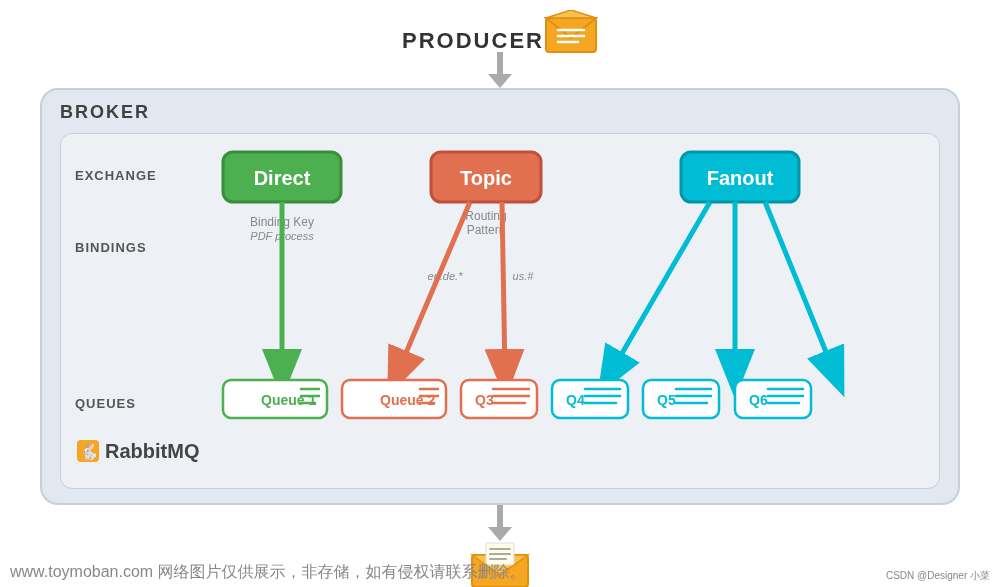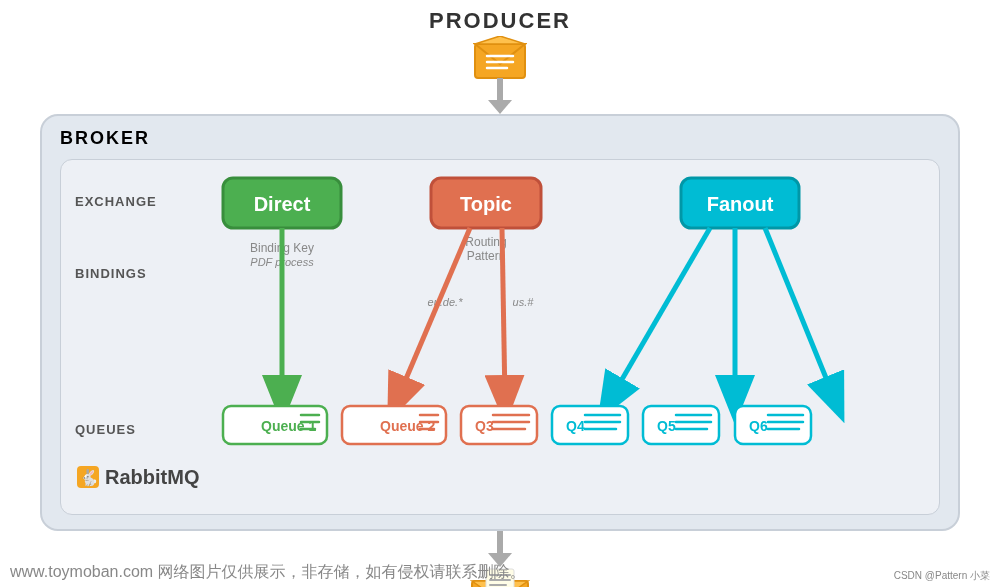--- a/index.html
+++ b/index.html
@@ -19,22 +19,22 @@
       display: flex;
       flex-direction: column;
       align-items: center;
       width: 960px;
       padding-top: 8px;
     }
 
     
     .producer-section {
       display: flex;
-      flex-direction: column;
-      align-items: center;
+      flex-direction: row;
+      align-items: flex-end;
       margin-bottom: 0;
     }
     .producer-label {
       font-weight: 900;
       font-size: 22px;
       letter-spacing: 2px;
       color: #333;
     }
 
     
@@ -61,21 +61,21 @@
       border-radius: 16px;
       border: 2px solid #ccc;
       width: 920px;
       padding: 14px 20px 16px 20px;
       position: relative;
     }
     .broker-label {
       font-weight: 900;
       font-size: 18px;
       letter-spacing: 2px;
-      color: #000000;
+      color: #404040;
       margin-bottom: 10px;
     }
 
     
     .inner-box {
       background: #f5f7fa;
       border-radius: 10px;
       border: 1.5px solid #d0d5dc;
       padding: 10px 16px 14px 16px;
     }
@@ -250,13 +250,13 @@
       <line x1="20" y1="8" x2="40" y2="8" stroke="#aaa" stroke-width="2" stroke-linecap="round"></line>
       <line x1="20" y1="13" x2="40" y2="13" stroke="#aaa" stroke-width="2" stroke-linecap="round"></line>
       <line x1="20" y1="18" x2="36" y2="18" stroke="#aaa" stroke-width="2" stroke-linecap="round"></line>
     </svg>
 
   </div>
 
 </div>
 
 <div class="footer-text">www.toymoban.com 网络图片仅供展示，非存储，如有侵权请联系删除。</div>
-<div class="footer-right">CSDN @Pattern 小菜</div>
+<div class="footer-right">CSDN @Designer 小菜</div>
 
 </body></html>

